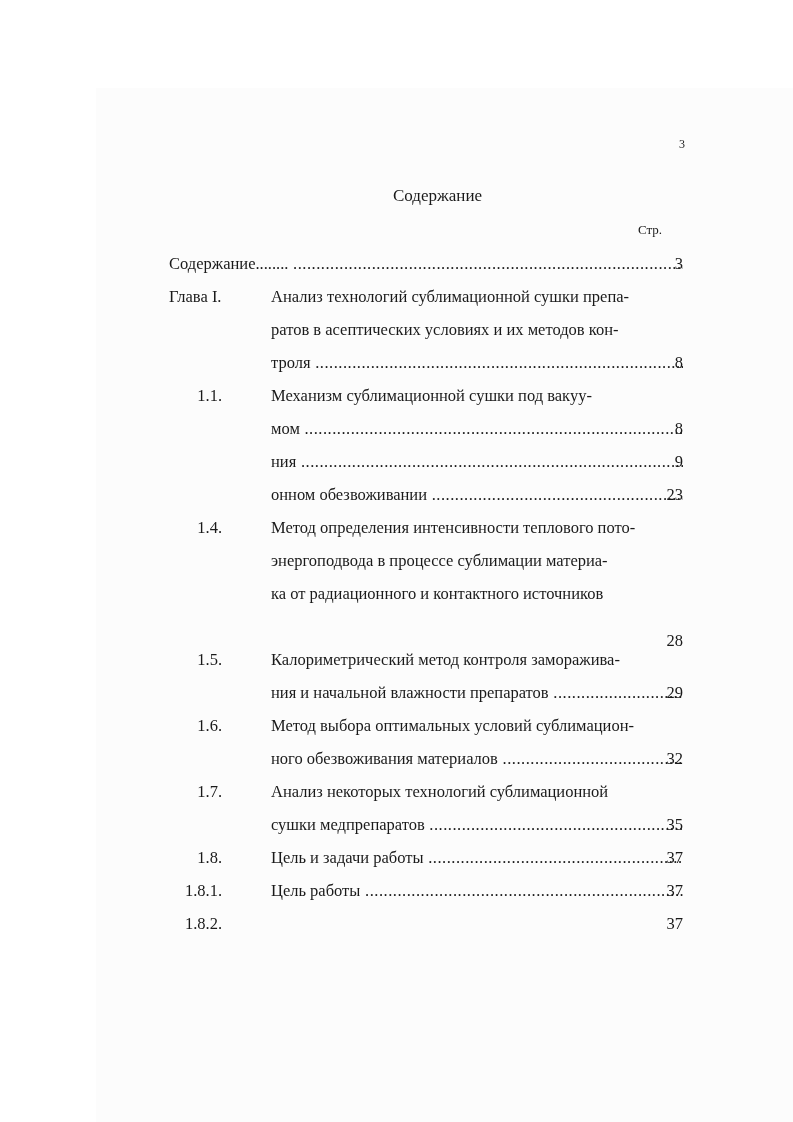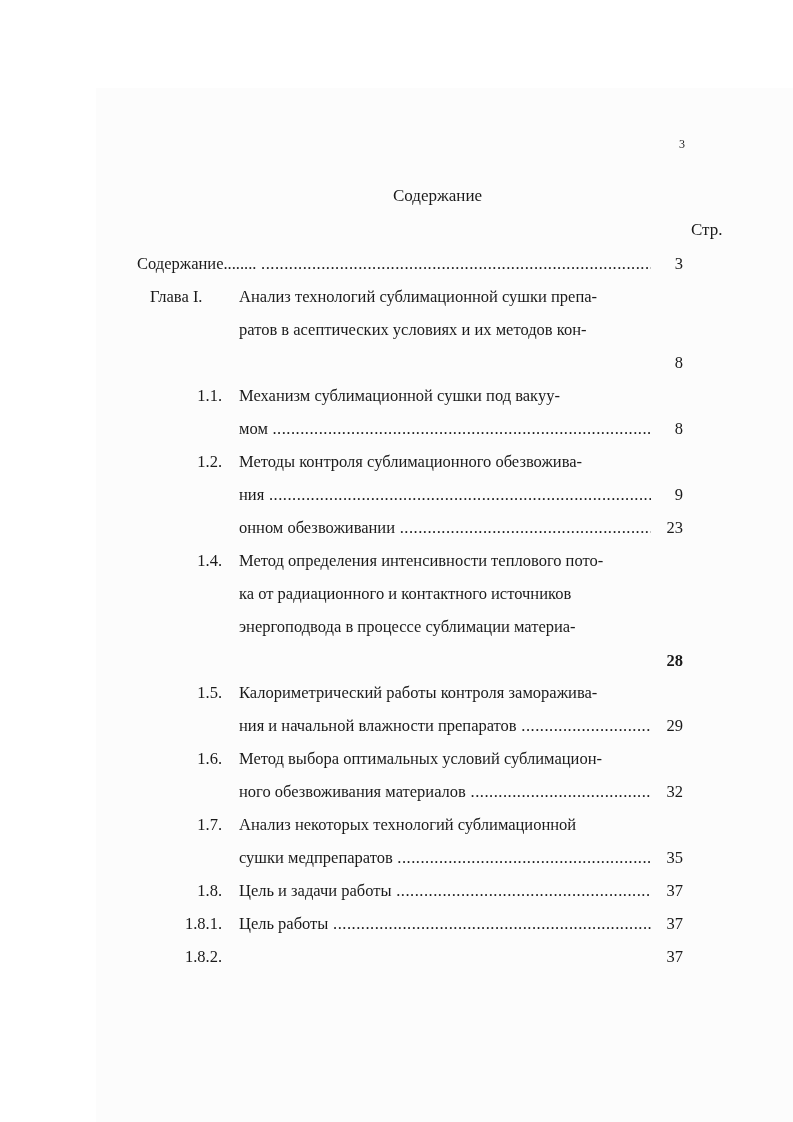--- a/index.html
+++ b/index.html
@@ -34,45 +34,46 @@
       position: absolute;
       left: 0;
       width: 875px;
       top: 186px;
       text-align: center;
       font-size: 17px;
       line-height: 20px;
     }
     .page-col-label {
       position: absolute;
-      left: 691px;
+      left: 638px;
       top: 220px;
-      font-size: 17px;
+      font-size: 13px;
       line-height: 20px;
     }
     .toc {
       position: absolute;
       left: 137px;
       top: 253px;
       width: 560px;
       font-size: 16.5px;
     }
     .line {
       position: relative;
       height: 33px;
       line-height: 22px;
       white-space: nowrap;
+      margin-left: 32px;
     }
     .num {
       position: absolute;
       top: 0;
       text-align: right;
     }
     .num.chapter {
-      left: 13px;
+      left: 0;
       text-align: left;
     }
     .num.sect {
       right: 475px;
     }
     .text {
       position: absolute;
       top: 0;
       left: 102px;
       width: 412px;
@@ -85,21 +86,21 @@
     .text.leader::after {
       content: " ......................................................................................................................................................................................................";
       letter-spacing: 0.5px;
     }
     .pg {
       position: absolute;
       top: 0;
       right: 14px;
       text-align: right;
     }
-    .pg.low { top: 1px; font-weight: bold; }
+    .pg.low { top: 14px; }
   </style>
 </head>
 <body>
 
 <div class="scan-area"></div>
 
 <div class="page-number">3</div>
 <div class="doc-title">Содержание</div>
 <div class="page-col-label">Стр.</div>
 
@@ -113,73 +114,70 @@
 
   <div>
     <div class="line">
       <span class="num chapter">Глава I.</span>
       <span class="text">Анализ технологий сублимационной сушки препа-</span>
     </div>
     <div class="line">
       <span class="text">ратов в асептических условиях и их методов кон-</span>
     </div>
     <div class="line">
+      <span class="text leader">троля</span>
       <span class="pg">8</span>
     </div>
   </div>
 
   <div>
     <div class="line">
       <span class="num sect">1.1.</span>
       <span class="text">Механизм сублимационной сушки под вакуу-</span>
     </div>
     <div class="line">
       <span class="text leader">мом</span>
       <span class="pg">8</span>
     </div>
   </div>
 
   <div>
     <div class="line">
-      <span class="num sect">1.2.</span>
-      <span class="text">Методы контроля сублимационного обезвожива-</span>
-    </div>
-    <div class="line">
       <span class="text leader">ния</span>
       <span class="pg">9</span>
     </div>
   </div>
 
   <div>
     <div class="line">
       <span class="text leader">онном обезвоживании</span>
       <span class="pg">23</span>
     </div>
   </div>
 
   <div>
     <div class="line">
       <span class="num sect">1.4.</span>
       <span class="text">Метод определения интенсивности теплового пото-</span>
     </div>
     <div class="line">
+      <span class="text">энергоподвода в процессе сублимации материа-</span>
+    </div>
+    <div class="line">
       <span class="text">ка от радиационного и контактного источников</span>
     </div>
     <div class="line">
-      <span class="text">энергоподвода в процессе сублимации материа-</span>
-    </div>
-    <div class="line">
       <span class="pg low">28</span>
     </div>
   </div>
 
   <div>
     <div class="line">
       <span class="num sect">1.5.</span>
-      <span class="text">Калориметрический работы контроля заморажива-</span>
+      <span class="text">Калориметрический метод контроля заморажива-</span>
     </div>
     <div class="line">
       <span class="text leader">ния и начальной влажности препаратов</span>
       <span class="pg">29</span>
     </div>
   </div>
 
   <div>
     <div class="line">
       <span class="num sect">1.6.</span>

